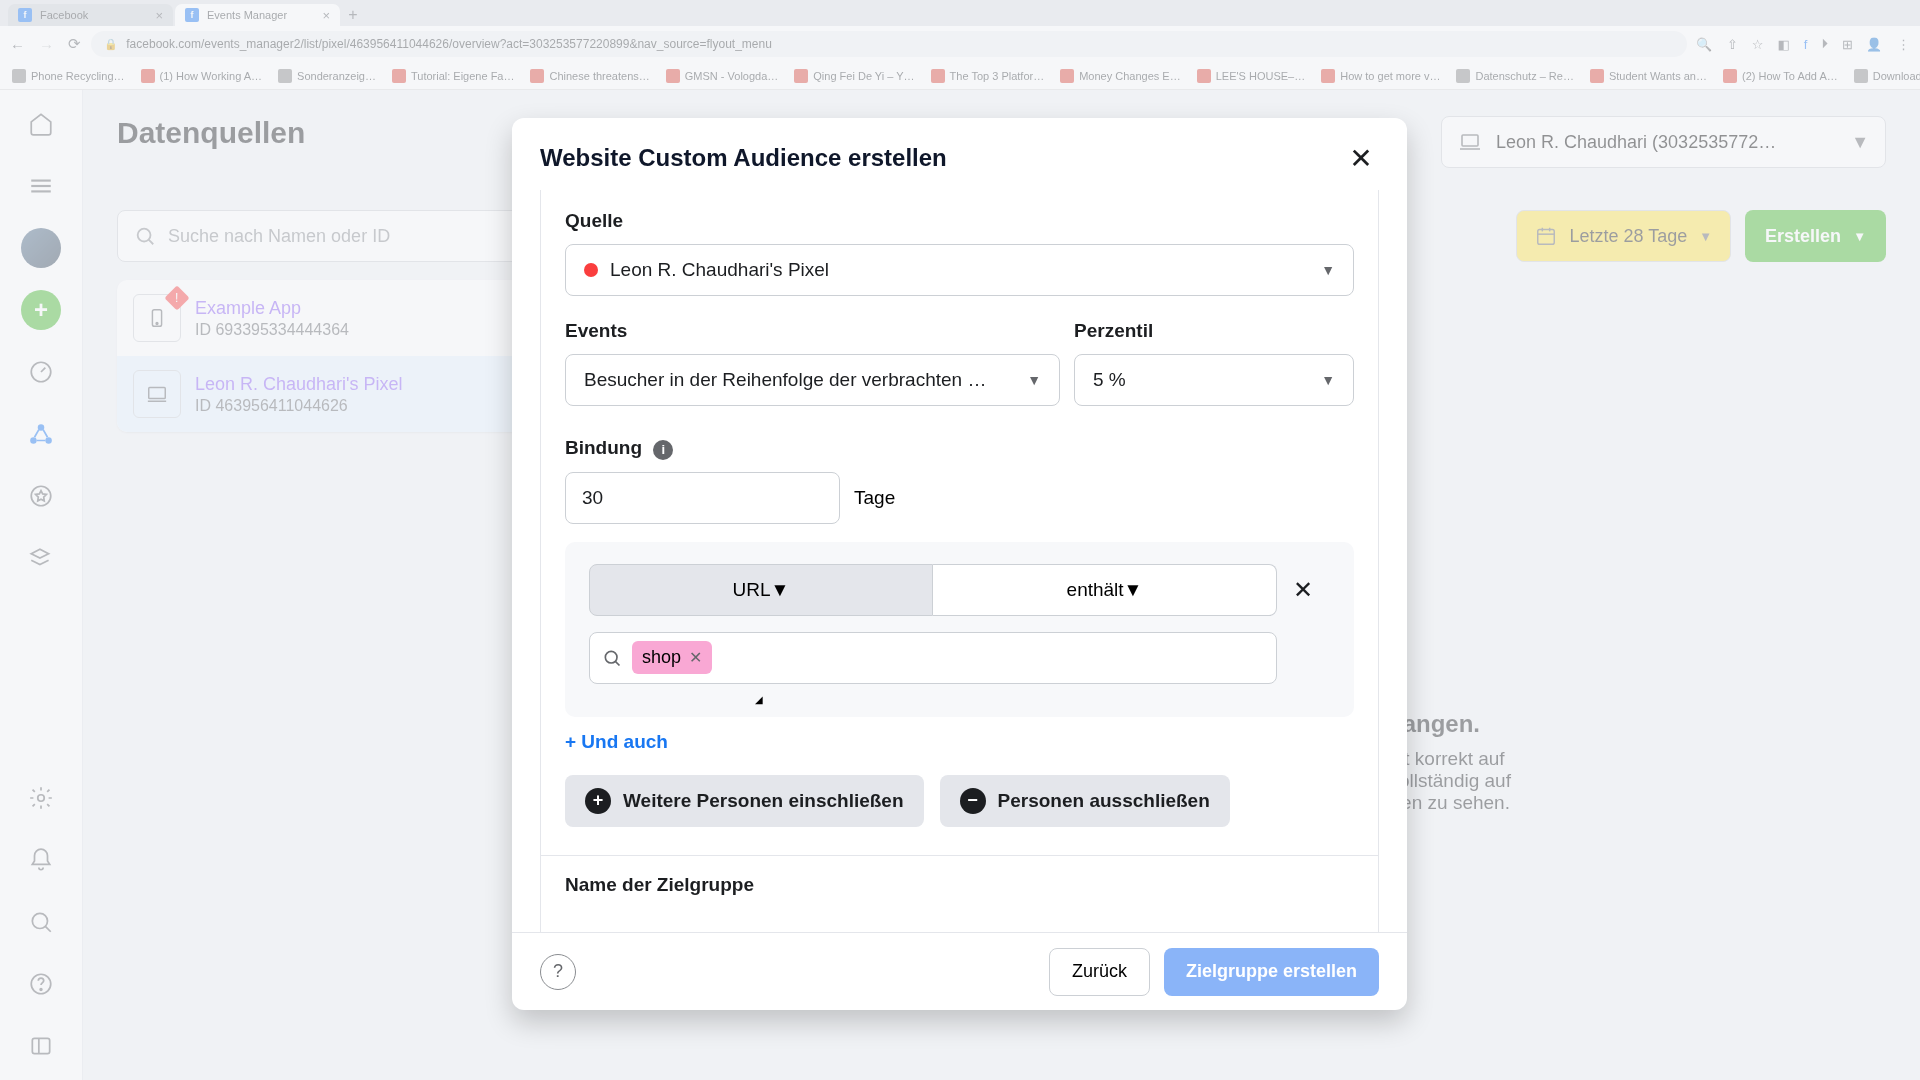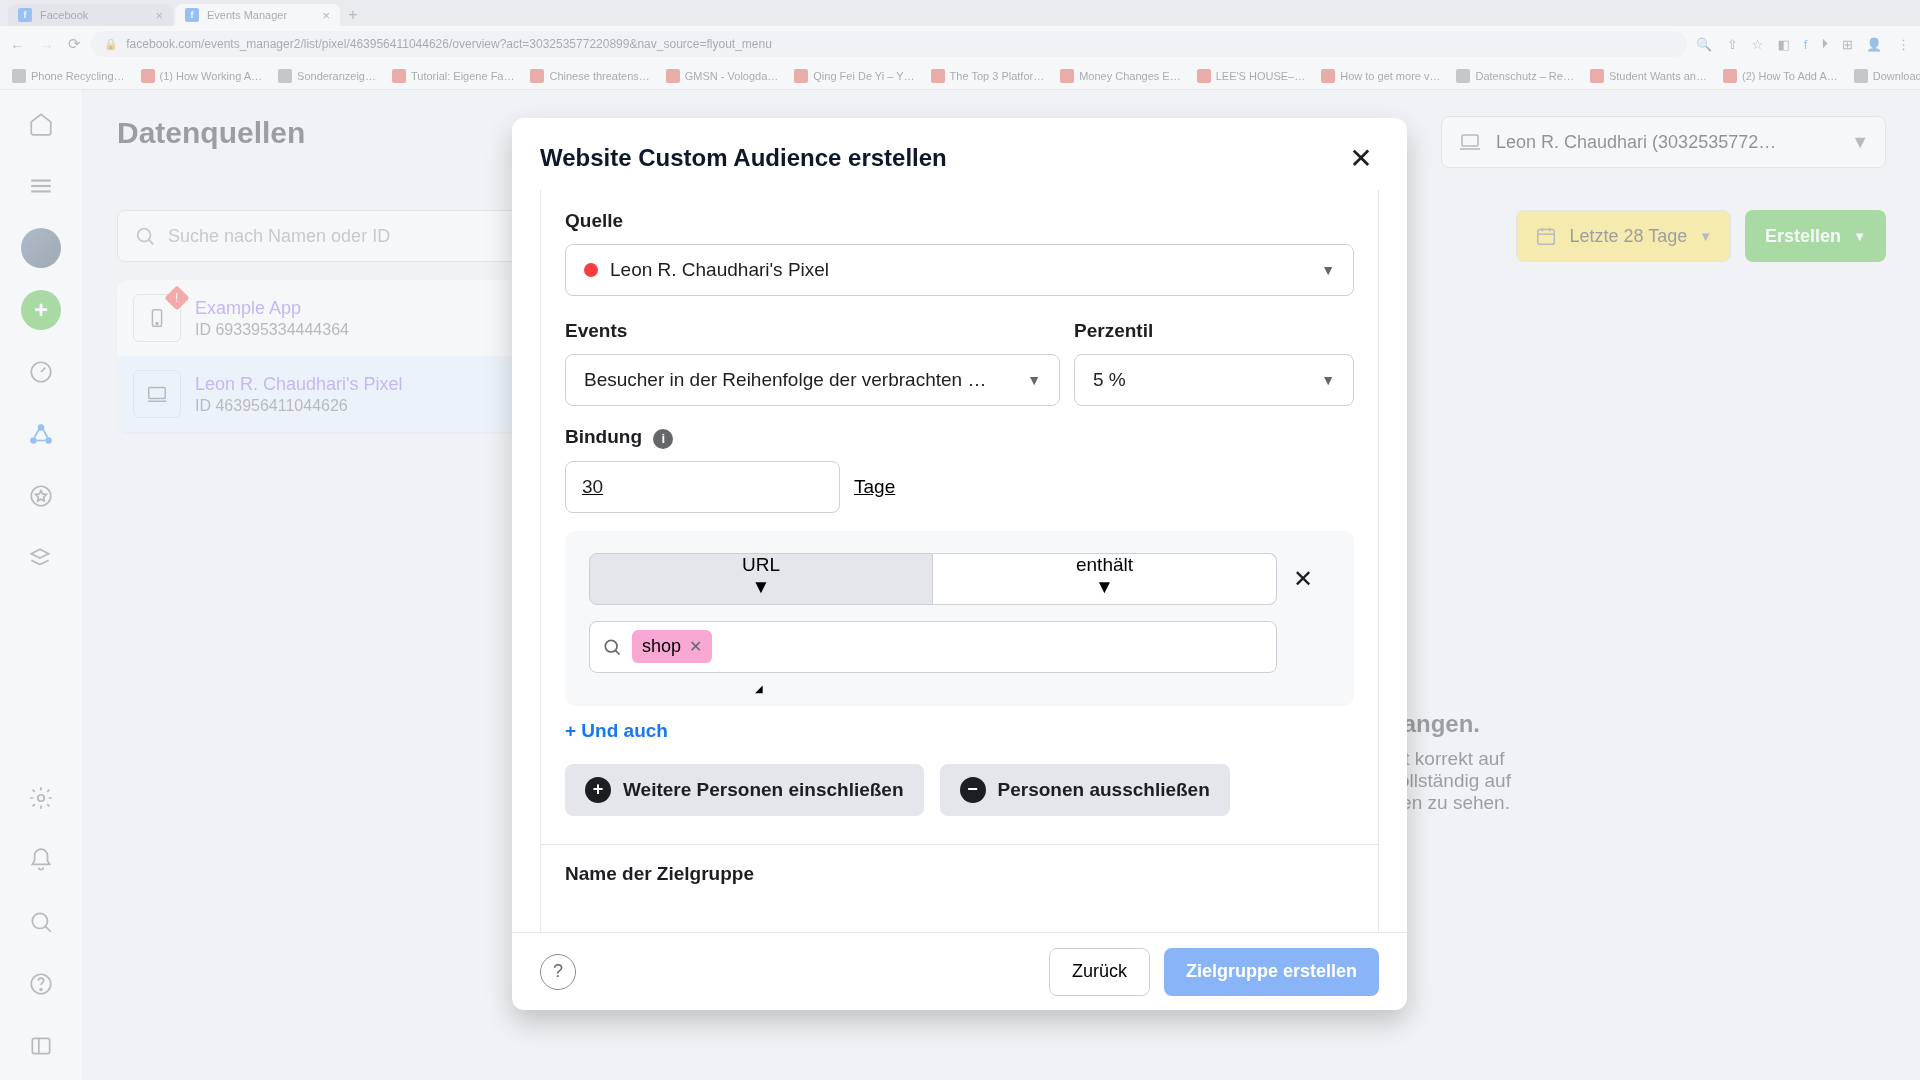--- a/index.html
+++ b/index.html
@@ -58,26 +58,26 @@
 .modal-close { width: 36px; height: 36px; display: flex; align-items: center; justify-content: center; font-size: 28px; color: #1c1e21; cursor: pointer; }
 .modal-body { flex: 1; overflow: hidden; padding: 0 28px; }
 .body-inner { border: 1px solid #e4e6eb; border-top: none; border-bottom: none; border-radius: 0; padding: 14px 24px 0; height: 100%; overflow: hidden; }
 .section-label { font-size: 19px; font-weight: 700; color: #1c1e21; margin-bottom: 12px; margin-top: 6px; }
 .select { height: 52px; border: 1px solid #ccd0d5; border-radius: 8px; display: flex; align-items: center; padding: 0 18px; font-size: 19px; color: #1c1e21; justify-content: space-between; background: #fff; }
 .select .chev { color: #65676b; font-size: 14px; }
 .pixel-dot { width: 14px; height: 14px; background: #fa3e3e; border-radius: 50%; margin-right: 12px; }
 .row-2 { display: flex; gap: 14px; margin-top: 18px; }
 .col-events { flex: 1; }
 .col-percent { flex: 0 0 280px; }
-.retention-row { display: flex; align-items: center; gap: 14px; margin-bottom: 18px; text-decoration: underline; }
+.retention-row { display: flex; align-items: center; gap: 14px; margin-bottom: 18px; }
 .text-input { height: 52px; border: 1px solid #ccd0d5; border-radius: 8px; padding: 0 16px; font-size: 19px; color: #1c1e21; width: 275px; }
 .info-icon { width: 20px; height: 20px; background: #65676b; color: #fff; border-radius: 50%; display: inline-flex; align-items: center; justify-content: center; font-size: 13px; font-weight: bold; margin-left: 6px; }
 .filter-box { background: #f7f8fa; border-radius: 10px; padding: 22px 24px; margin-bottom: 14px; }
 .filter-row { display: flex; gap: 0; align-items: center; margin-bottom: 16px; }
-.filter-select { height: 52px; border: 1px solid #ccd0d5; display: flex; align-items: center; padding: 0 34px; font-size: 19px; justify-content: flex-start; flex-direction: column; }
+.filter-select { height: 52px; border: 1px solid #ccd0d5; display: flex; align-items: center; padding: 0 34px; font-size: 19px; justify-content: center; }
 .filter-select.left { border-radius: 8px 0 0 8px; background: #e4e6eb; width: 344px; }
 .filter-select.right { border-radius: 0 8px 8px 0; border-left: none; background: #fff; width: 344px; }
 .filter-remove { margin-left: 16px; font-size: 24px; color: #1c1e21; }
 .token-input { height: 52px; border: 1px solid #ccd0d5; border-radius: 8px; background: #fff; display: flex; align-items: center; padding: 0 12px; gap: 10px; width: 688px; }
 .token { background: #f9a8d4; border-radius: 6px; padding: 6px 10px; display: flex; align-items: center; gap: 8px; font-size: 18px; }
 .token-x { font-size: 16px; color: #65676b; }
 .add-also { color: #1877f2; font-size: 19px; font-weight: 600; }
 .action-row { display: flex; gap: 16px; margin-top: 22px; }
 .pill-btn { height: 52px; background: #e4e6eb; border-radius: 8px; display: flex; align-items: center; padding: 0 20px; gap: 12px; font-size: 19px; font-weight: 600; color: #1c1e21; }
 .pill-icon { width: 26px; height: 26px; border-radius: 50%; background: #1c1e21; color: #fff; display: flex; align-items: center; justify-content: center; font-size: 18px; }
@@ -374,21 +374,21 @@
         </div>
         <div class="col-percent">
           <div class="section-label">Perzentil</div>
           <div class="select">
             <span>5 %</span>
             <span class="chev">▼</span>
           </div>
         </div>
       </div>
 
-      <div class="section-label" style="margin-top:20px">
+      <div class="section-label" style="margin-top:31px">
         <span>Bindung</span>
         <span class="info-icon">i</span>
       </div>
       <div class="retention-row">
         <input class="text-input" value="30" style="">
         <span style="font-size:19px">Tage</span>
       </div>
 
       <div class="filter-box">
         <div class="filter-row">

